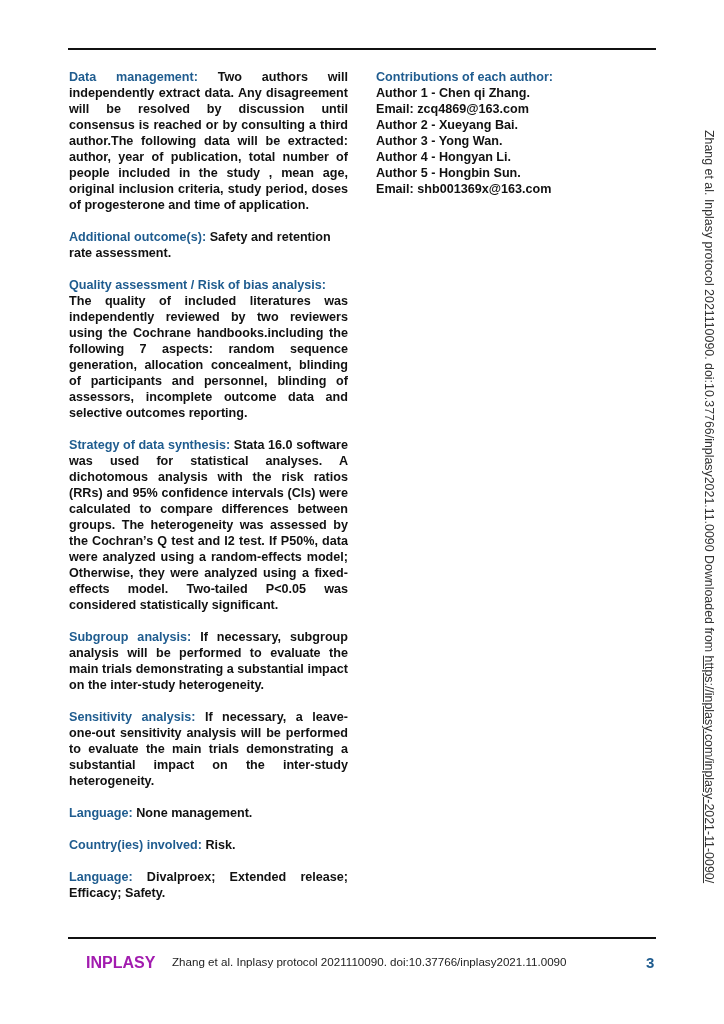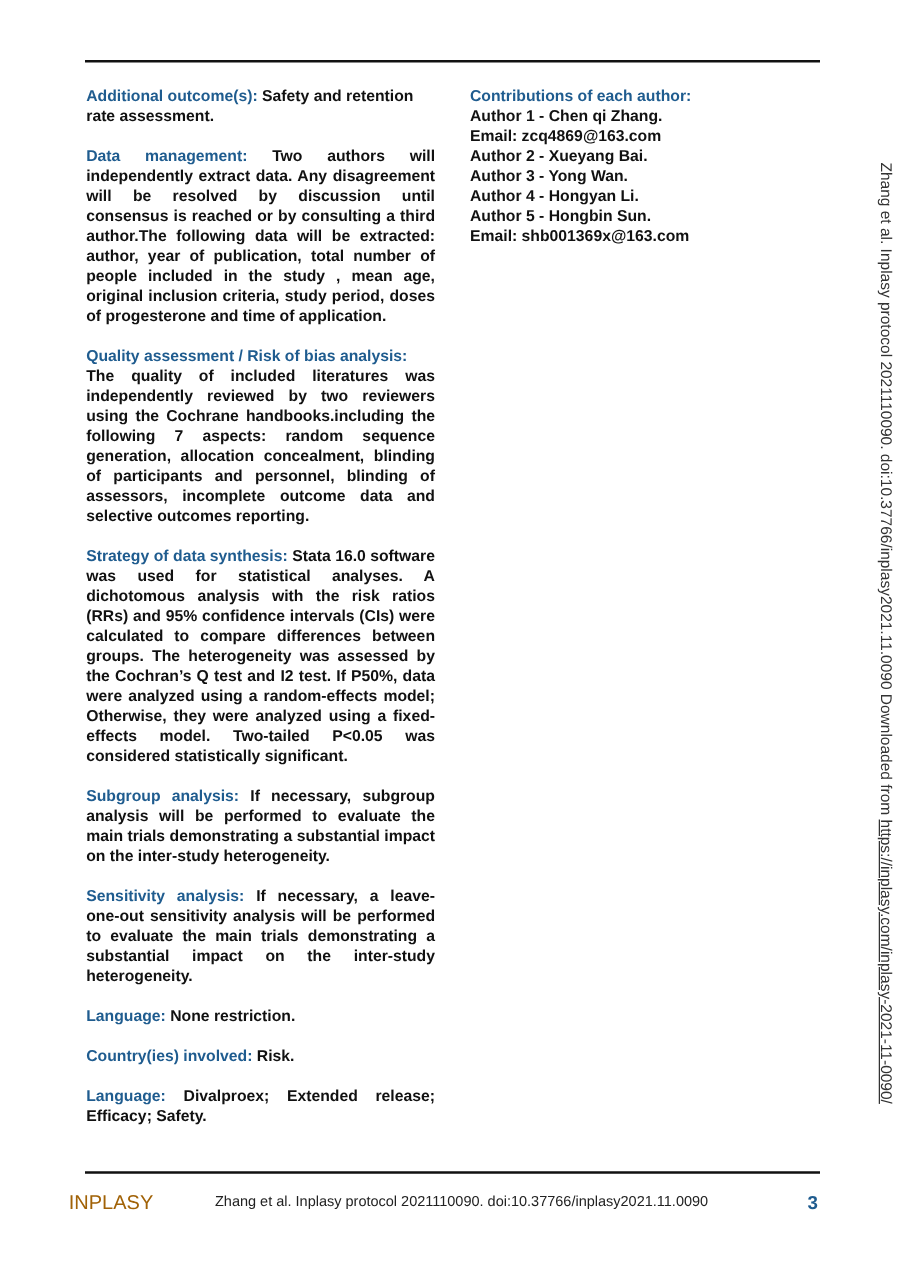--- a/index.html
+++ b/index.html
@@ -6,50 +6,50 @@
     body { width: 724px; height: 1024px; position: relative; overflow: hidden;
            font-family: "Liberation Sans", sans-serif; color: #111111; }
     .rule-top { position: absolute; left: 68px; top: 48px; width: 588px; height: 2px; background: #111; }
     .rule-bottom { position: absolute; left: 68px; top: 937px; width: 588px; height: 2px; background: #111; }
     .col { position: absolute; top: 69px; font-size: 12.6px; line-height: 16px; font-weight: bold; }
     .col-left { left: 69px; width: 279px; }
     .col-right { left: 376px; width: 200px; }
     .section { margin: 0 0 16px 0; text-align: justify; text-align-last: left; }
     .head { color: #1f5c8f; }
     .line { display: block; white-space: nowrap; }
-    .footer-brand { position: absolute; left: 55px; top: 954px; font-size: 16px; font-weight: normal; color: #a16207; }
+    .footer-brand { position: absolute; left: 86px; top: 954px; font-size: 16px; font-weight: bold; color: #a21caf; }
     .footer-cite { position: absolute; left: 172px; top: 955px; font-size: 11.6px; color: #222; }
     .footer-page { position: absolute; left: 646px; top: 954px; font-size: 15px; font-weight: bold; color: #1f5c8f; }
     .sidebar { position: absolute; left: 716px; top: 130px; transform-origin: 0 0; transform: rotate(90deg);
                font-size: 12.4px; color: #333; white-space: nowrap; }
     .sidebar .url { text-decoration: underline; }
   </style>
 </head>
 <body>
 
 <div class="rule-top"></div>
 
 <div class="col col-left">
   <div class="section">
-    <span class="head">Additional outcome(s): </span>
-    <span>Safety and retention </span>
-    <span class="line">rate assessment.</span>
-  </div>
-  <div class="section">
     <span class="head">Data management: </span>
     <span>Two authors will </span>
     <span>independently extract data. Any </span>
     <span>disagreement will be resolved by </span>
     <span>discussion until consensus is reached or by </span>
     <span>consulting a third author.The following data </span>
     <span>will be extracted: author, year of </span>
     <span>publication, total number of people </span>
     <span>included in the study , mean age, original </span>
     <span>inclusion criteria, study period, doses of </span>
     <span>progesterone and time of application. </span>
+  </div>
+  <div class="section">
+    <span class="head">Additional outcome(s): </span>
+    <span>Safety and retention </span>
+    <span class="line">rate assessment.</span>
   </div>
   <div class="section">
     <span class="head line">Quality assessment / Risk of bias analysis:</span>
     <span>The quality of included literatures was </span>
     <span>independently reviewed by two reviewers </span>
     <span>using the Cochrane handbooks.including </span>
     <span>the following 7 aspects: random sequence </span>
     <span>generation, allocation concealment, </span>
     <span>blinding of participants and personnel, </span>
     <span>blinding of assessors, incomplete outcome </span>
@@ -80,21 +80,21 @@
   <div class="section">
     <span class="head">Sensitivity analysis: </span>
     <span>If necessary, a leave- </span>
     <span>one-out sensitivity analysis will be </span>
     <span>performed to evaluate the main trials </span>
     <span>demonstrating a substantial impact on the </span>
     <span>inter-study heterogeneity. </span>
   </div>
   <div class="section">
     <span class="head">Language: </span>
-    <span>None restriction. </span>
+    <span>None management. </span>
   </div>
   <div class="section">
     <span class="head">Country(ies) involved: </span>
     <span>Risk. </span>
   </div>
   <div class="section">
     <span class="head">Language: </span>
     <span>Divalproex; Extended release; </span>
     <span>Efficacy; Safety. </span>
   </div>

